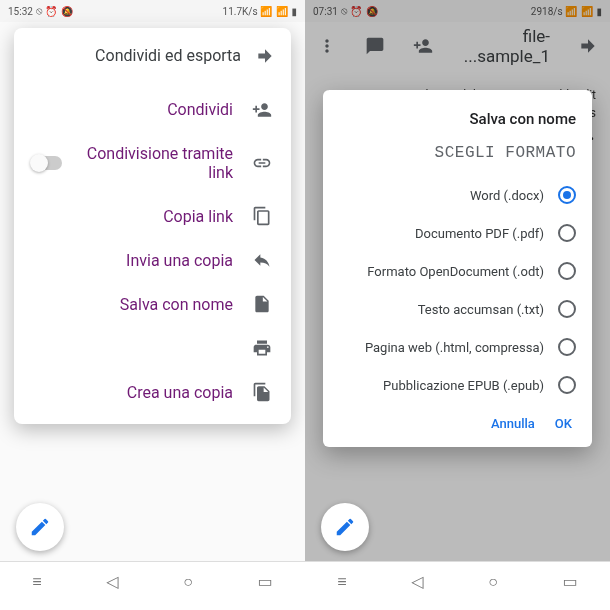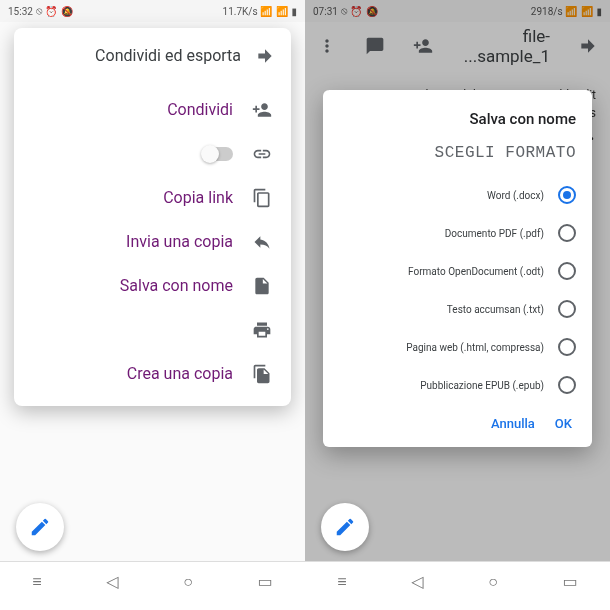--- a/index.html
+++ b/index.html
@@ -105,21 +105,21 @@
       margin-bottom: 14px;
       text-transform: uppercase;
       font-family: Liberation Mono, monospace;
     }
     .radio-row {
       display:flex;
       align-items:center;
       justify-content: flex-start;
       padding: 10px 0;
       gap: 14px;
-      font-size: 10px;
+      font-size: 13px;
       color:#3c4043;
     }
     .radio {
       width:18px; height:18px;
       border-radius:50%;
       border:2px solid #5f6368;
       flex-shrink:0;
       position:relative;
     }
     .radio.selected {
@@ -341,20 +341,21 @@
             </svg>
           </div>
           <div class="menu-text">Condividi</div>
         </div>
         <div class="menu-row">
           <div class="menu-icon">
             <svg width="20" height="20" viewBox="0 0 24 24">
               <path fill="currentColor" d="M3.9 12c0-1.71 1.39-3.1 3.1-3.1h4V7H7c-2.76 0-5 2.24-5 5s2.24 5 5 5h4v-1.9H7c-1.71 0-3.1-1.39-3.1-3.1zM8 13h8v-2H8v2zm9-6h-4v1.9h4c1.71 0 3.1 1.39 3.1 3.1s-1.39 3.1-3.1 3.1h-4V17h4c2.76 0 5-2.24 5-5s-2.24-5-5-5z"></path>
             </svg>
           </div>
+          <div class="menu-text">Condivisione tramite link</div>
           <div class="toggle"></div>
         </div>
         <div class="menu-row">
           <div class="menu-icon">
             <svg width="20" height="20" viewBox="0 0 24 24">
               <path fill="currentColor" d="M16 1H4c-1.1 0-2 .9-2 2v14h2V3h12V1zm3 4H8c-1.1 0-2 .9-2 2v14c0 1.1.9 2 2 2h11c1.1 0 2-.9 2-2V7c0-1.1-.9-2-2-2zm0 16H8V7h11v14z"></path>
             </svg>
           </div>
           <div class="menu-text">Copia link</div>
         </div>

